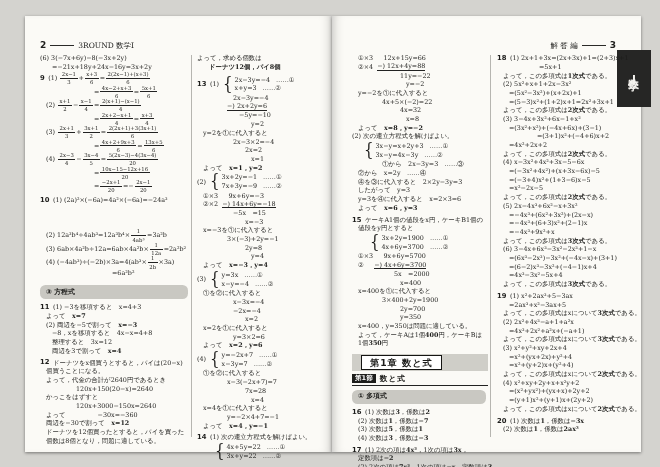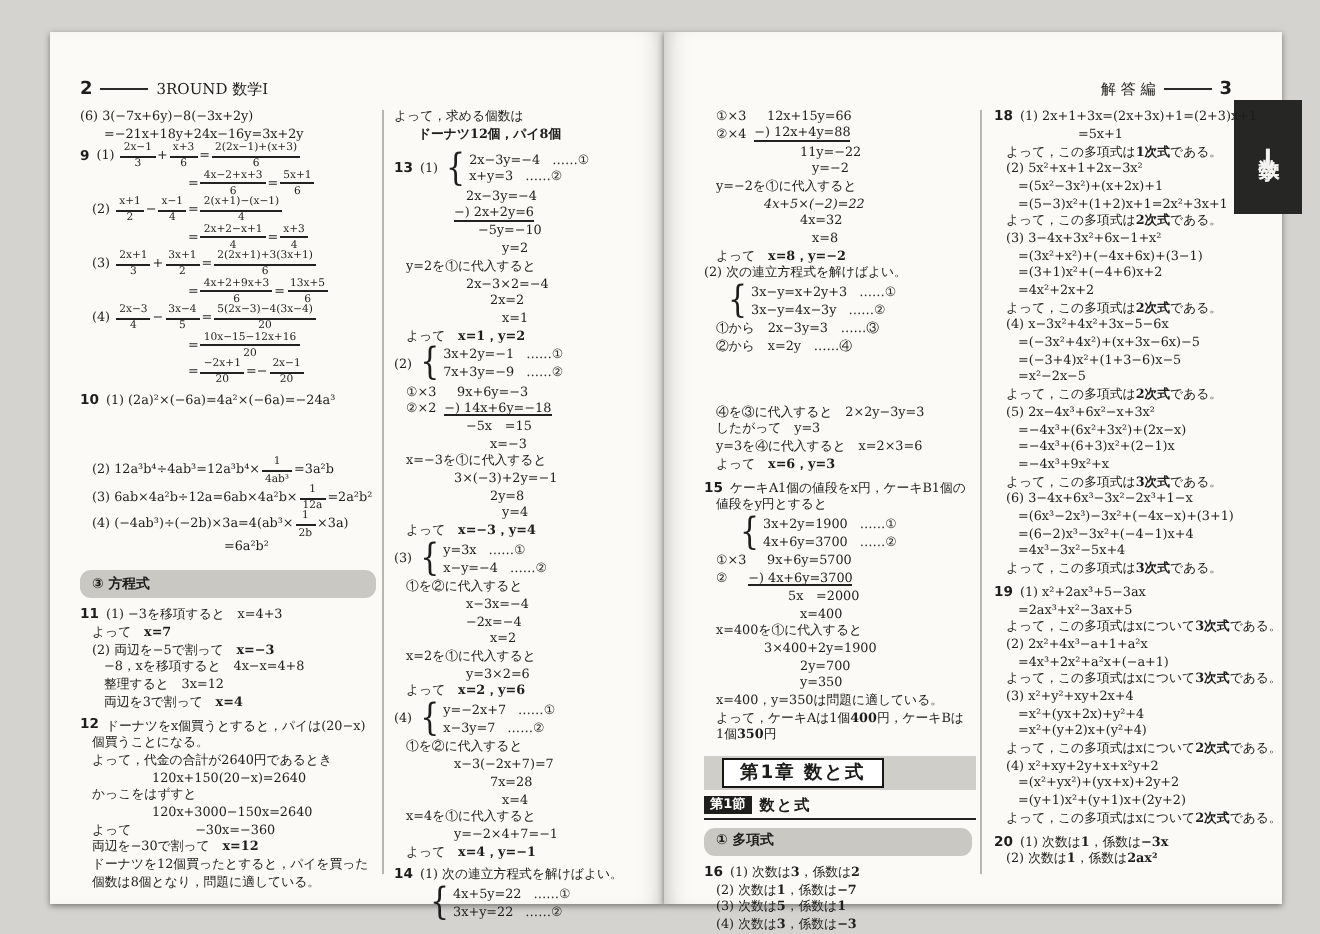--- a/index.html
+++ b/index.html
@@ -451,21 +451,21 @@
     </div>
     <div class="ln" style="padding-left: 48px;">
       <span>11y=−22</span>
     </div>
     <div class="ln" style="padding-left: 54px;">
       <span>y=−2</span>
     </div>
     <div class="ln" style="padding-left: 6px;">
       <span>y=−2を①に代入すると</span>
     </div>
-    <div class="ln" style="padding-left: 30px; font-style: italic;">
+    <div class="ln" style="padding-left: 30px;">
       <span>4x+5×(−2)=22</span>
     </div>
     <div class="ln" style="padding-left: 48px;">
       <span>4x=32</span>
     </div>
     <div class="ln" style="padding-left: 54px;">
       <span>x=8</span>
     </div>
     <div class="ln" style="padding-left: 6px;">
       <span>よって　<b>x=8，y=−2</b></span>
@@ -479,27 +479,27 @@
         <span class="eqr">
           <span>3x−y=x+2y+3</span>
           <span class="tag">……①</span>
         </span>
         <span class="eqr">
           <span>3x−y=4x−3y</span>
           <span class="tag">……②</span>
         </span>
       </span>
     </div>
-    <div class="ln" style="padding-left: 6px;">
+    <div class="ln" style="padding-left: 6px; justify-content: center;">
       <span>①から　2x−3y=3　……③</span>
     </div>
     <div class="ln" style="padding-left: 6px;">
       <span>②から　x=2y　……④</span>
     </div>
-    <div class="ln" style="padding-left: 6px; margin-top: 24px;">
+    <div class="ln" style="padding-left: 6px;">
       <span>④を③に代入すると　2×2y−3y=3</span>
     </div>
     <div class="ln" style="padding-left: 6px;">
       <span>したがって　y=3</span>
     </div>
     <div class="ln" style="padding-left: 6px;">
       <span>y=3を④に代入すると　x=2×3=6</span>
     </div>
     <div class="ln" style="padding-left: 6px;">
       <span>よって　<b>x=6，y=3</b></span>
@@ -616,21 +616,21 @@
     </div>
     <div class="ln" style="padding-left: 6px;">
       <span>よって，この多項式は<b>2次式</b>である。</span>
     </div>
     <div class="ln" style="padding-left: 6px;">
       <span>(3) 3−4x+3x²+6x−1+x²</span>
     </div>
     <div class="ln" style="padding-left: 12px;">
       <span>=(3x²+x²)+(−4x+6x)+(3−1)</span>
     </div>
-    <div class="ln" style="padding-left: 12px;">
+    <div class="ln" style="padding-left: 12px; justify-content: center;">
       <span>=(3+1)x²+(−4+6)x+2</span>
     </div>
     <div class="ln" style="padding-left: 12px;">
       <span>=4x²+2x+2</span>
     </div>
     <div class="ln" style="padding-left: 6px;">
       <span>よって，この多項式は<b>2次式</b>である。</span>
     </div>
     <div class="ln" style="padding-left: 6px;">
       <span>(4) x−3x²+4x²+3x−5−6x</span>

